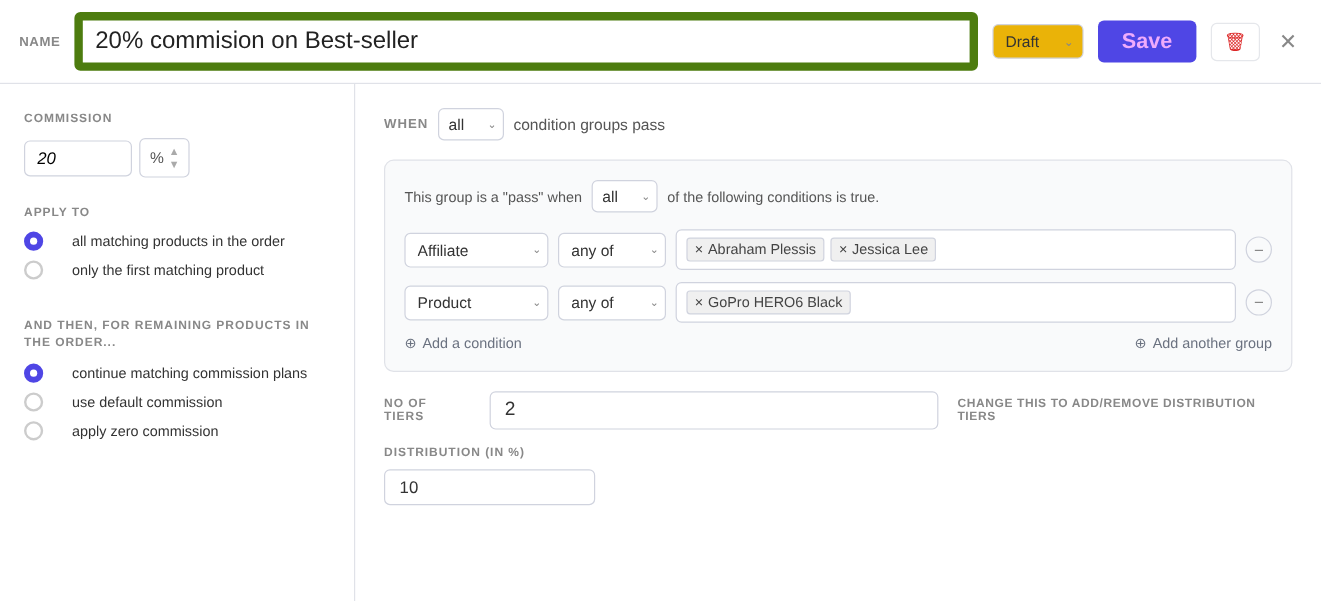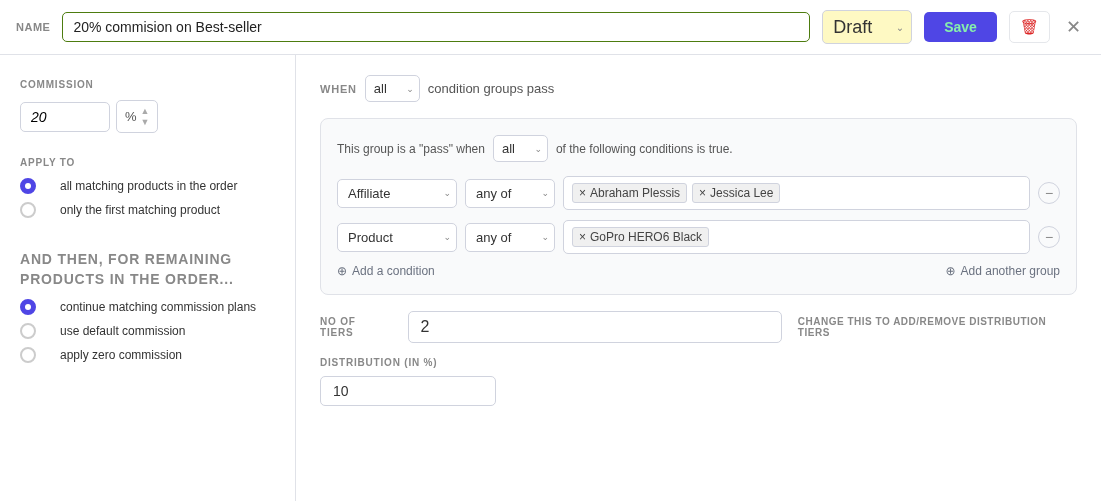--- a/index.html
+++ b/index.html
@@ -30,56 +30,56 @@
       background: #fff;
     }
     .header-name-label {
       font-size: 11px;
       font-weight: 700;
       color: #888;
       letter-spacing: 0.5px;
     }
     .header-name-input {
       flex: 1;
-      border: 1px solid #4d7c0f;
+      border: 7px solid #4d7c0f;
       border-radius: 5px;
       padding: 6px 10px;
-      font-size: 14px;
+      font-size: 20px;
       color: #222;
       outline: none;
     }
     .draft-select-wrapper {
       position: relative;
       display: flex;
       align-items: center;
     }
     .draft-select {
       appearance: none;
       border: 1px solid #d0d3de;
       border-radius: 5px;
       padding: 6px 28px 6px 10px;
-      font-size: 18px;
-      color: #333;
-      background: #fef9c3;
+      font-size: 13px;
+      color: #333;
+      background: #eab308;
       cursor: pointer;
     }
     .draft-chevron {
       position: absolute;
       right: 8px;
       pointer-events: none;
       color: #888;
       font-size: 10px;
     }
     .save-btn {
       background: #4f46e5;
-      color: #86efac;
+      color: #f0abfc;
       border: none;
       border-radius: 5px;
       padding: 7px 20px;
-      font-size: 14px;
+      font-size: 18px;
       font-weight: 600;
       cursor: pointer;
     }
     .delete-btn {
       background: none;
       border: 1px solid #e5e7eb;
       border-radius: 5px;
       padding: 6px 10px;
       cursor: pointer;
       color: #dc2626;
@@ -187,21 +187,21 @@
       border-radius: 50%;
       background: #fff;
     }
     .radio-text {
       font-size: 12px;
       color: #333;
     }
 
     .and-then-section { margin-top: 6px; }
     .and-then-label {
-      font-size: 14px;
+      font-size: 10px;
       font-weight: 700;
       color: #888;
       letter-spacing: 0.8px;
       margin-bottom: 10px;
       line-height: 1.4;
     }
 
     
     .right-panel {
       flex: 1;

